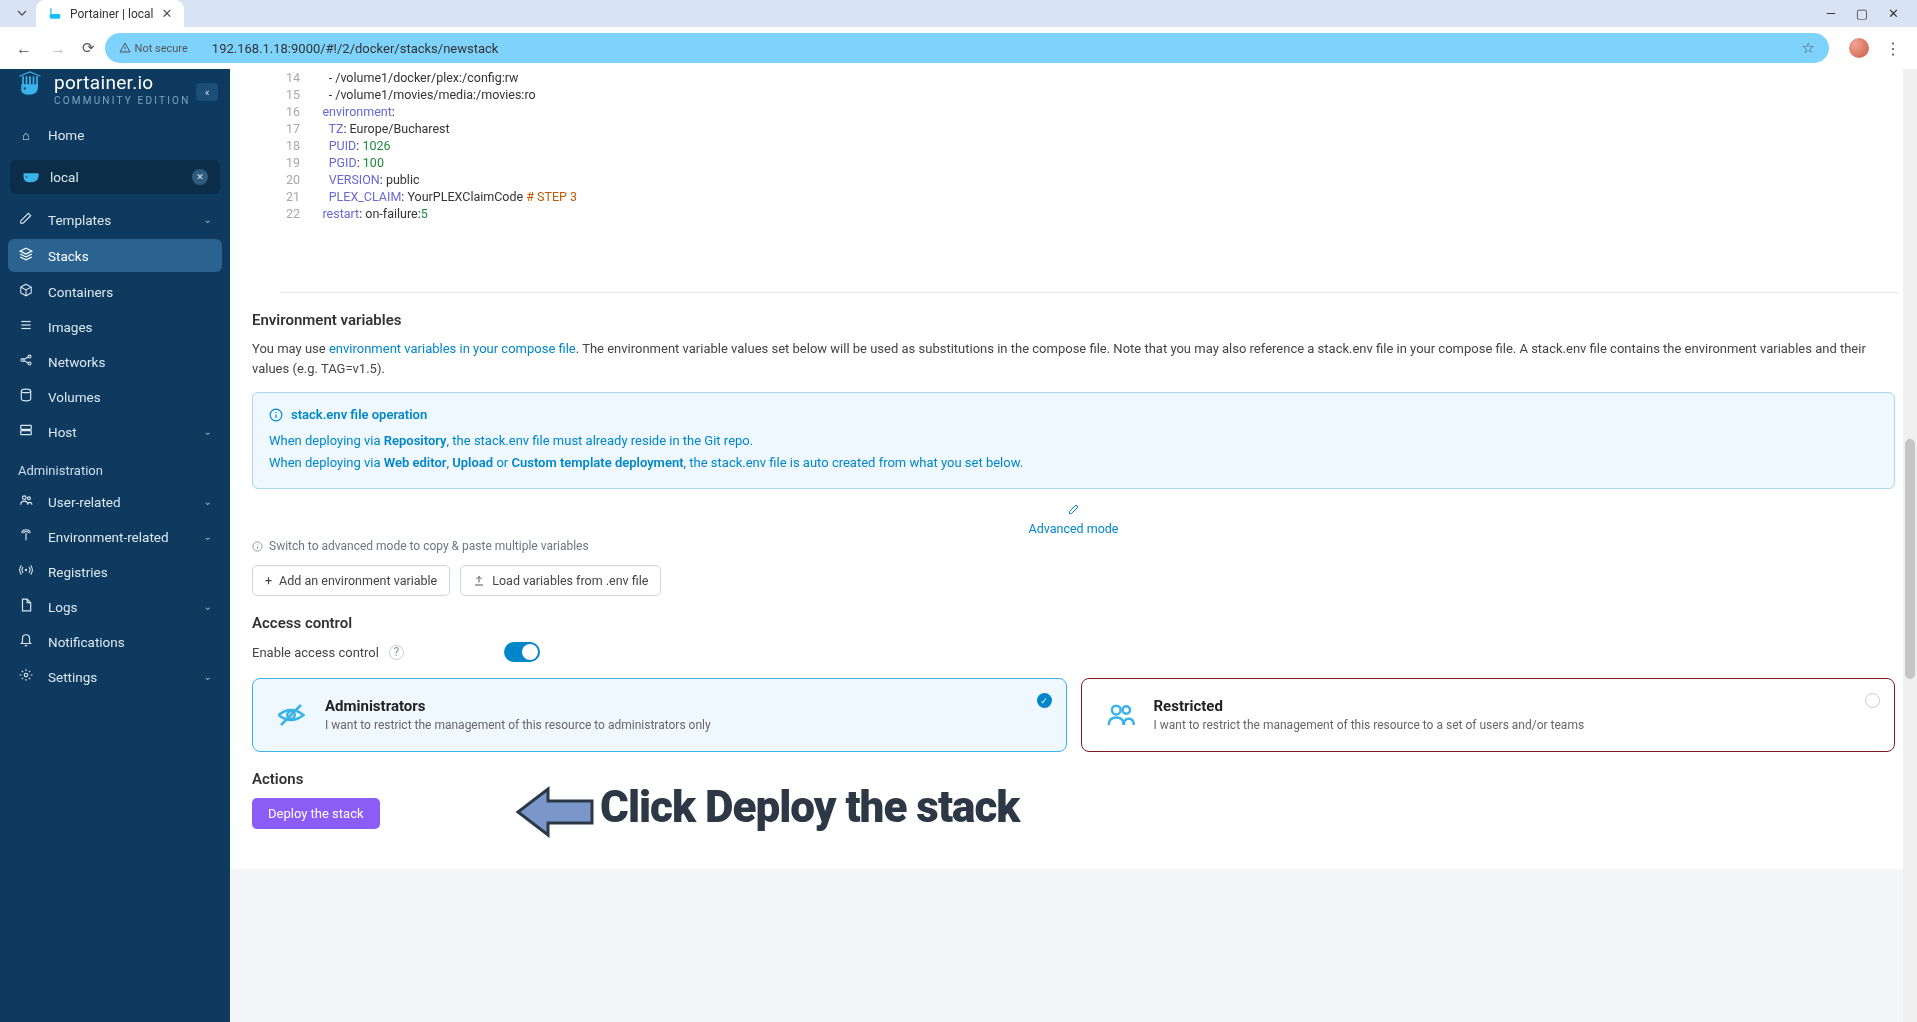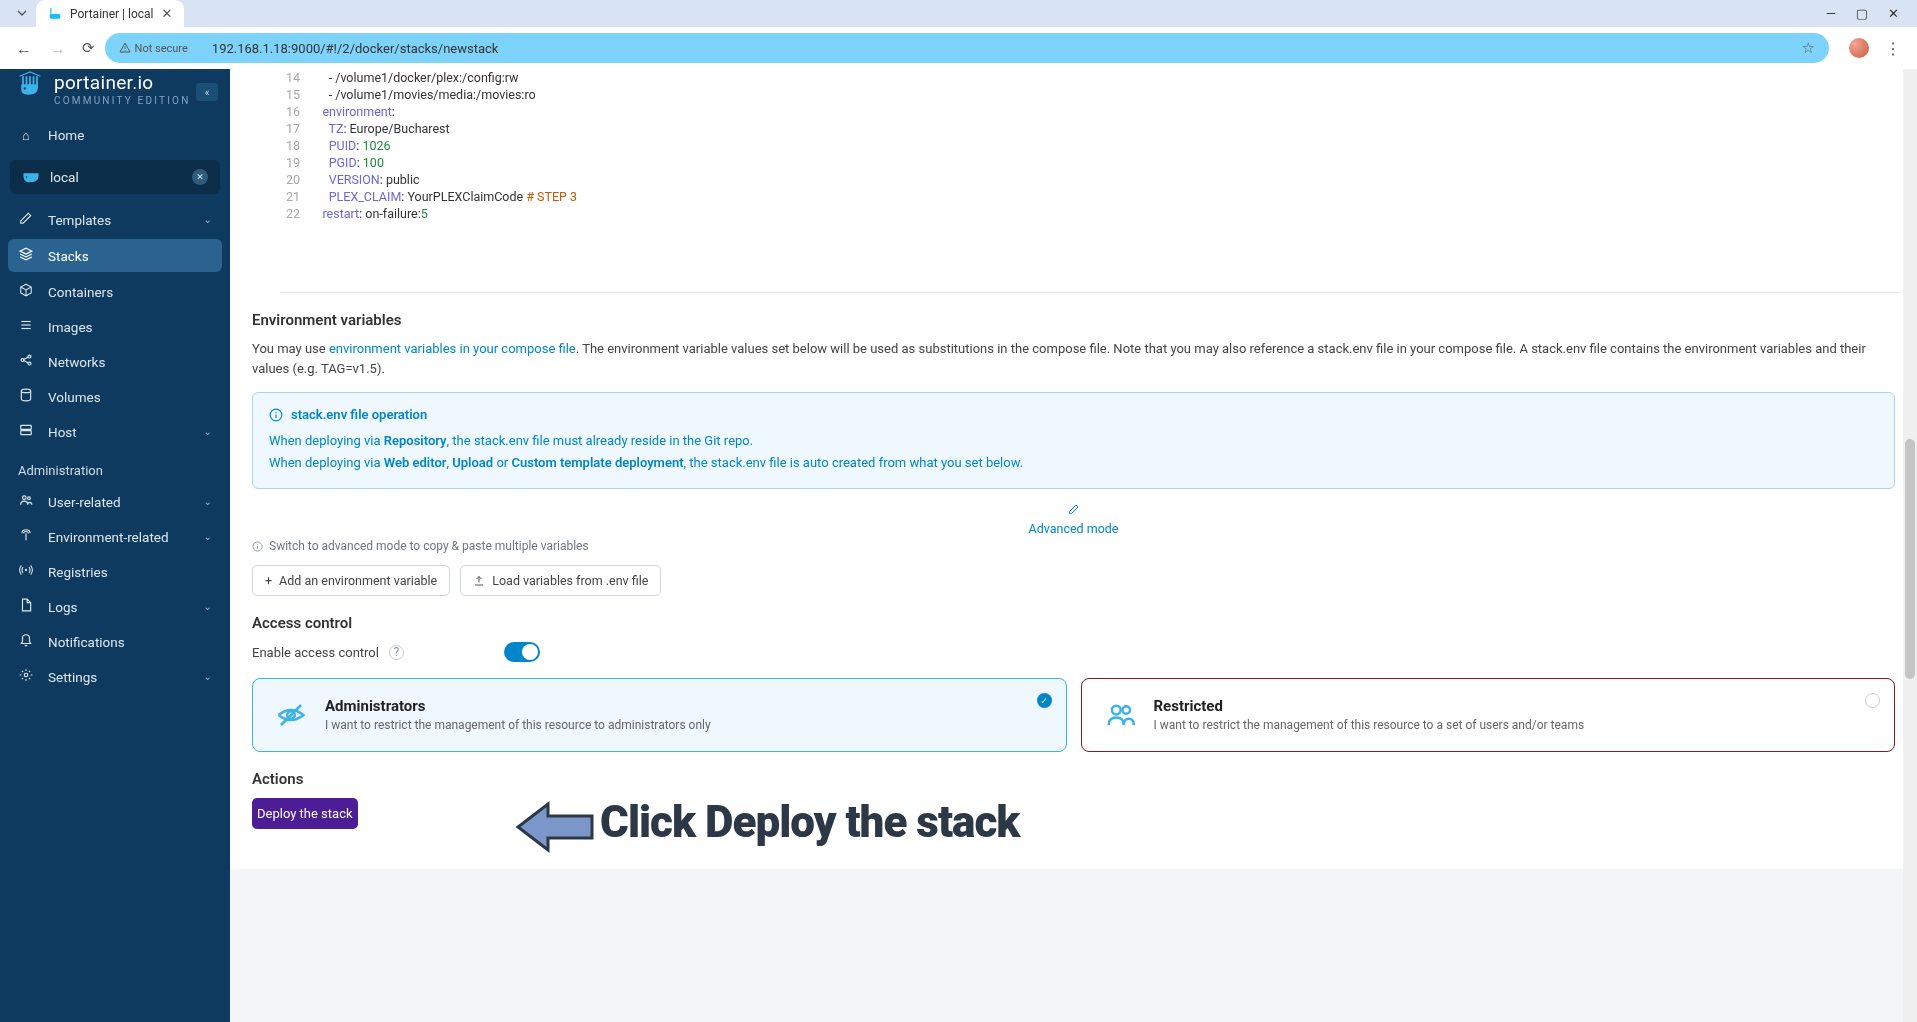--- a/index.html
+++ b/index.html
@@ -81,21 +81,21 @@
 .cards { display: flex; gap: 14px; }
 .card { flex: 1; border: 1px solid #7f1d1d; border-radius: 8px; padding: 18px 20px; display: flex; gap: 16px; position: relative; }
 .card.selected { border: 1.5px solid #3bb3e8; background: #eef8fe; }
 .card-icon { width: 36px; height: 36px; display: flex; align-items: center; justify-content: center; color: #3bb3e8; font-size: 26px; }
 .card-title { font-weight: 700; font-size: 15px; color: #222; margin-bottom: 3px; }
 .card-sub { font-size: 12px; color: #666; }
 .card-badge { position: absolute; top: 14px; right: 14px; width: 15px; height: 15px; border-radius: 50%; }
 .card.selected .card-badge { background: #0086c9; display: flex; align-items: center; justify-content: center; color: #fff; font-size: 9px; }
 .card:not(.selected) .card-badge { border: 1.5px solid #c6ccd4; }
 
-.deploy-btn { background: #4c1d95; color: #fff; border: none; border-radius: 5px; padding: 8px 5px; font-size: 13px; cursor: pointer; }
+.deploy-btn { background: #8b5cf6; color: #fff; border: none; border-radius: 5px; padding: 8px 16px; font-size: 13px; cursor: pointer; }
 
 .annotation { position: absolute; display: flex; align-items: center; gap: 10px; font-weight: 900; font-size: 44px; color: #2c3846; letter-spacing: -1px; font-family: Arial, sans-serif; }
 
 .scrollbar-track { position: absolute; right: 0; top: 0; width: 14px; background: #f0f0f0; }
 .scrollbar-thumb { position: absolute; right: 2px; width: 10px; background: #c5c5c5; border-radius: 5px; }
 </style>
 </head>
 <body>
 
 <div class="browser-chrome">
@@ -383,21 +383,21 @@
               <div class="card-sub">I want to restrict the management of this resource to a set of users and/or teams</div>
             </div>
             <div class="card-badge"></div>
           </div>
         </div>
       </div>
 
       <div class="section" style="position:relative; padding-bottom:40px;">
         <div class="section-h">Actions</div>
         <button class="deploy-btn">Deploy the stack</button>
-        <div class="annotation" style="left:370px; top:26px;">
+        <div class="annotation" style="left:370px; top:11px;">
           <svg width="80" height="54" viewBox="0 0 80 54" style="position:absolute; left:-86px; top:4px;">
             <path d="M78 16 L34 16 L34 4 L4 27 L34 50 L34 38 L78 38 Z" fill="#7b96c9" stroke="#2c3846" stroke-width="3"></path>
           </svg>
           <span>Click Deploy the stack</span>
         </div>
       </div>
     </div>
 
     <div class="scrollbar-track" style="height:100%;">
       <div class="scrollbar-thumb" style="top:370px; height:240px;"></div>

